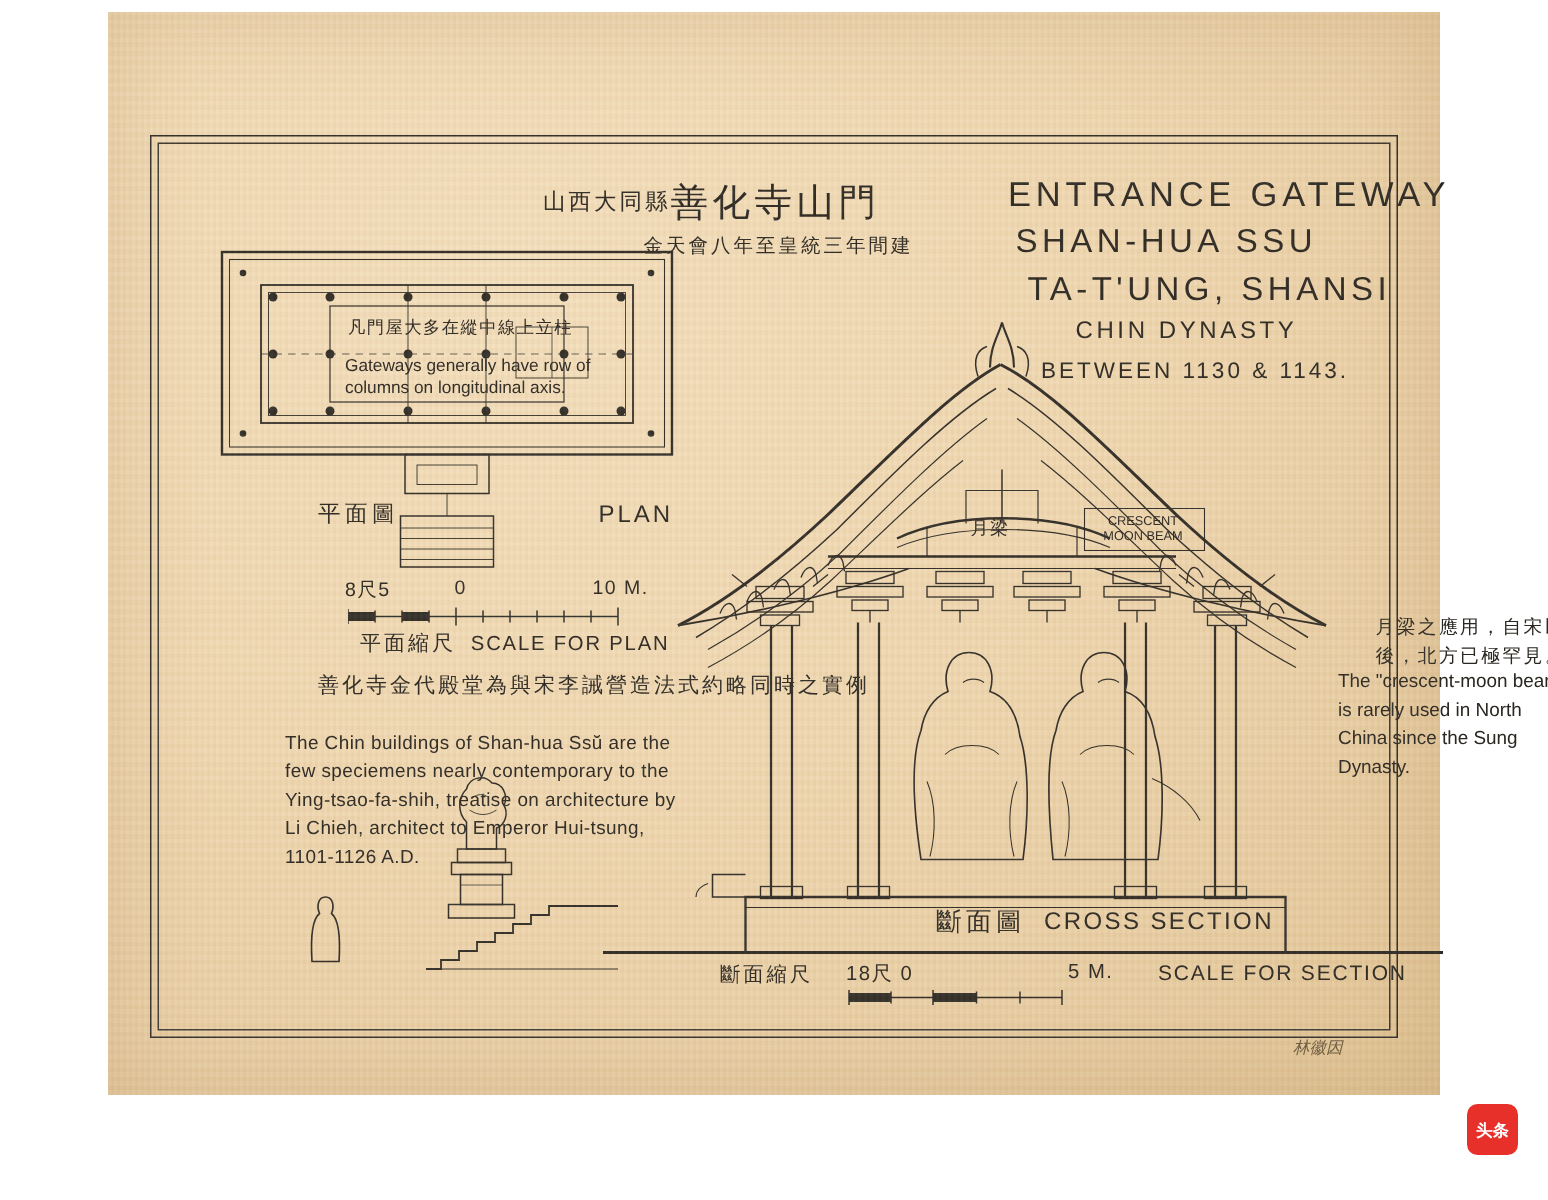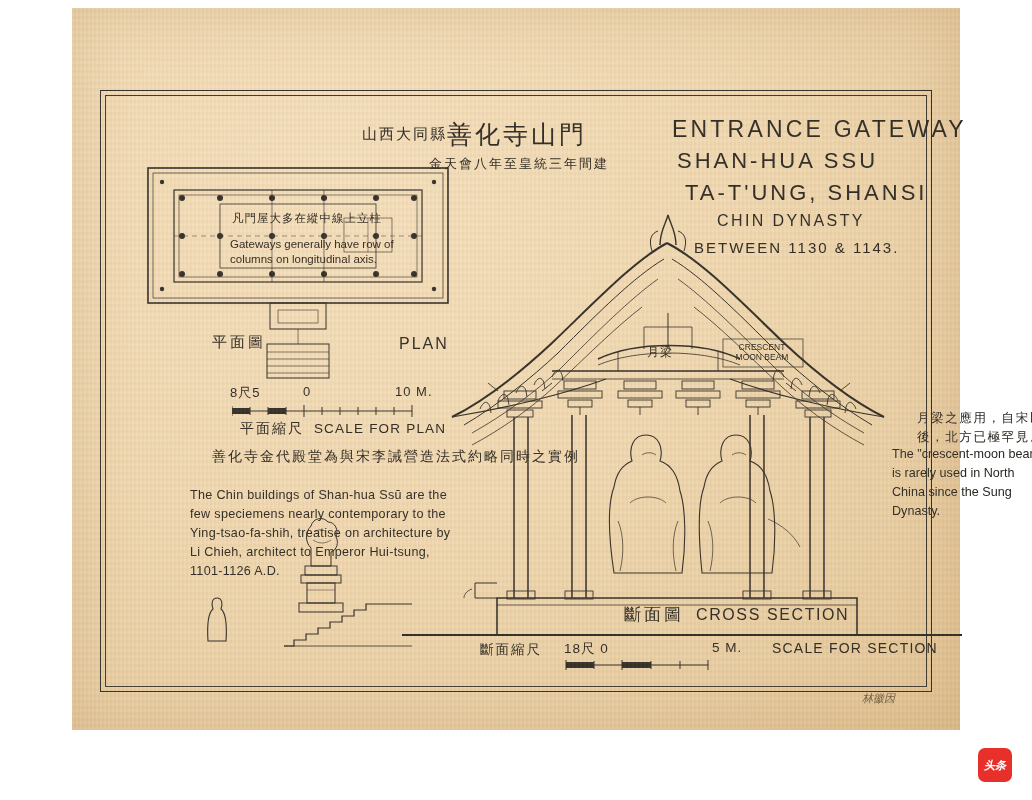--- a/index.html
+++ b/index.html
@@ -228,26 +228,25 @@
     font-size: 14px;
     letter-spacing: 1.2px;
     white-space: nowrap;
   }
   svg { display: block; }
   .st { stroke: #2e2a24; fill: none; }
   
   .watermark {
     position: absolute;
     right: 20px;
-    bottom: 18px;
+    bottom: 30px;
     display: flex;
     align-items: flex-end;
     gap: 9px;
     color: #1b1b1b;
-    font-style: italic;
   }
   .wm-logo {
     width: 34px; height: 34px;
     border-radius: 7px;
     background: #e8302b;
     color: #fff;
     font-size: 11px;
     font-weight: bold;
     display: flex;
     align-items: center;

